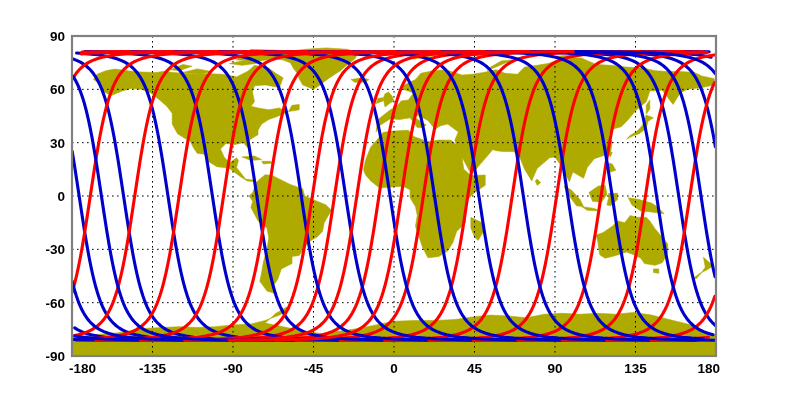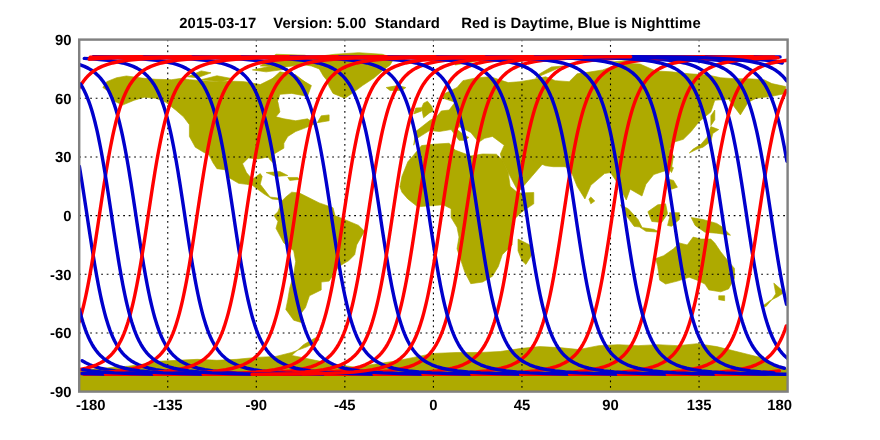--- a/index.html
+++ b/index.html
@@ -13,21 +13,20 @@
   }
   svg{position:absolute;left:0;top:0;}
   .ticklbl{font-size:13.5px;font-weight:bold;fill:#000;
            font-family:"Liberation Sans","DejaVu Sans",sans-serif;}
 </style>
 </head>
 <body>
 
 <div id="fig">
 
-  <div id="title">2015-03-17    Version: 5.00  Standard     Red is Daytime, Blue is Nighttime</div>
 
   <svg id="plot" width="800" height="400">
     <defs>
       <clipPath id="axclip">
           <rect x="72" y="36" width="644" height="320"></rect>
         </clipPath>
     </defs>
 
     <rect id="ocean" x="72" y="36" width="644" height="320" fill="#ffffff"></rect>
 

